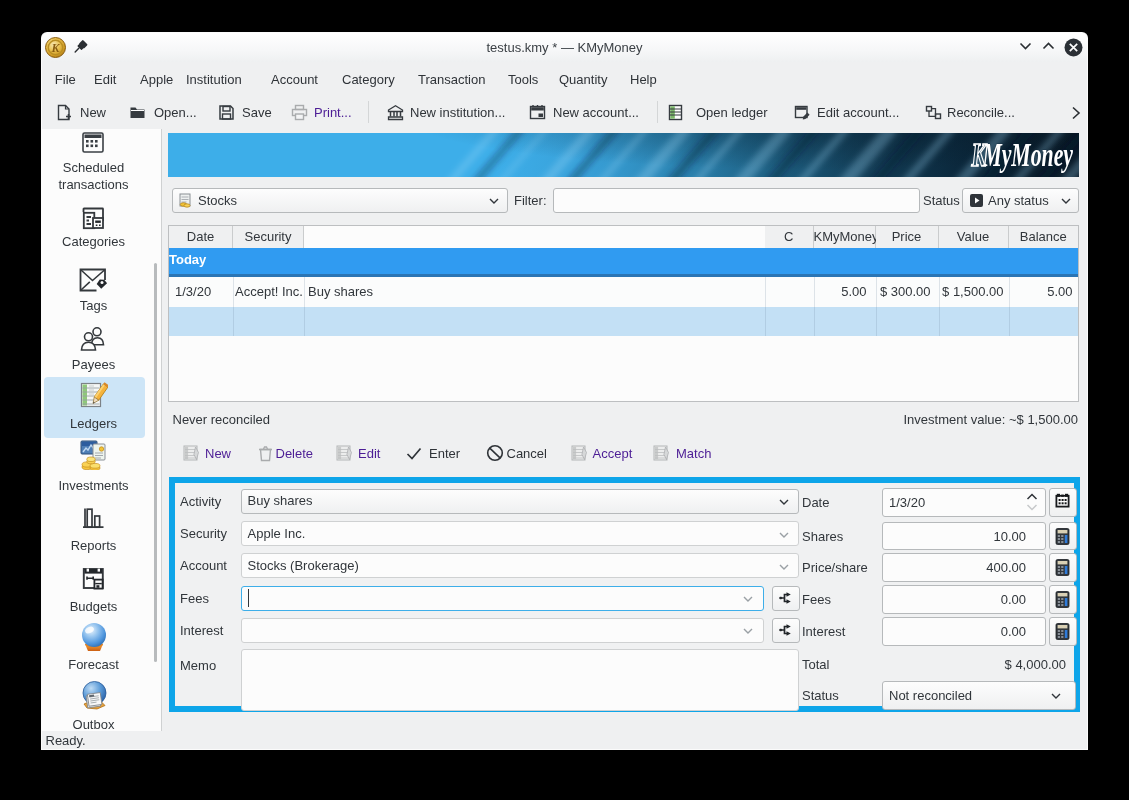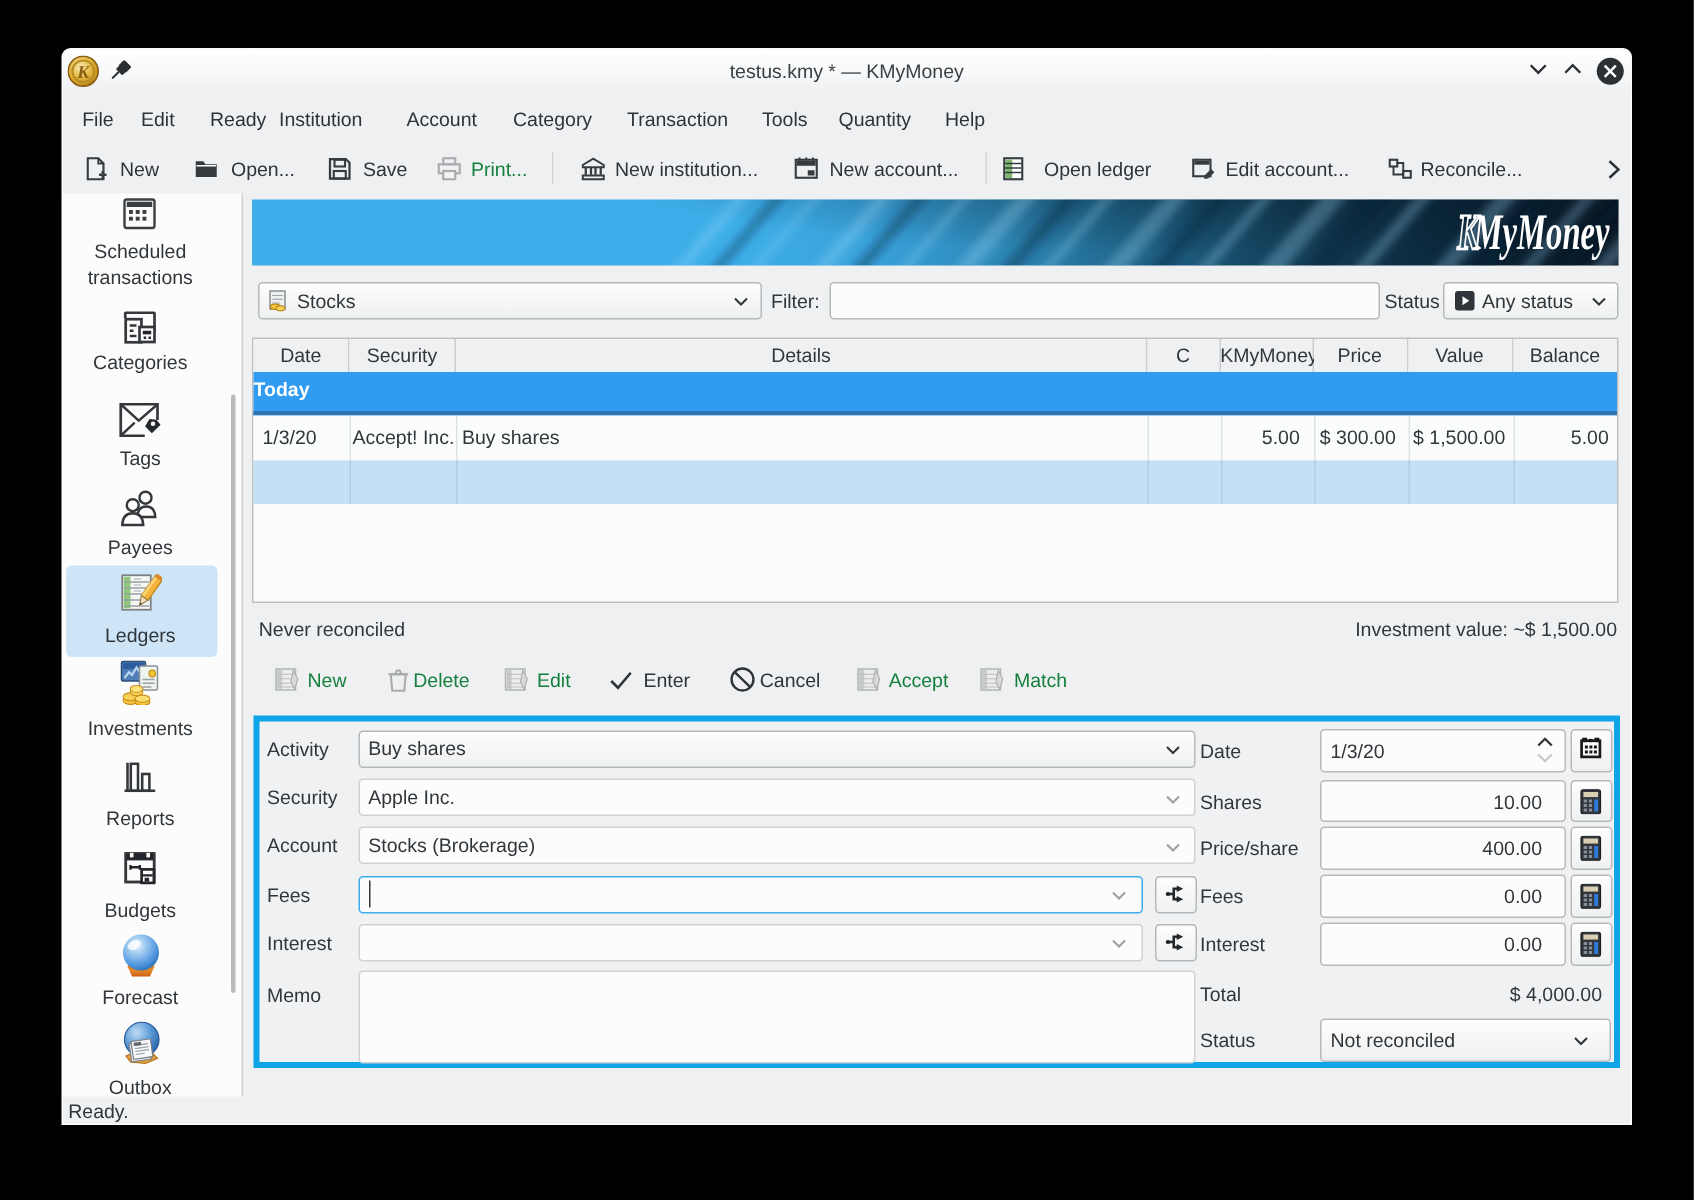--- a/index.html
+++ b/index.html
@@ -36,25 +36,25 @@
 .combotext { position:absolute; top:4px; font-size:13px; color:#31363b; white-space:nowrap; }
 .inp { position:absolute; background:#fcfcfc; border:1px solid #b6b9bb; border-radius:3px; }
 .flatcombo { position:absolute; background:#fcfcfc; border:1px solid #cfd1d2; border-radius:3px; }
 
 #ttable { position:absolute; left:126px; top:192px; width:911px; height:177px;
   background:#fcfcfc; border:1px solid #bdbfc1; }
 .th { position:absolute; top:0; height:22px; line-height:21px; text-align:center; font-size:13px; color:#31363b; background:#eff0f1; border-right:1px solid #cacccd; }
 .colsep { position:absolute; width:1px; background:rgba(105,130,155,0.20); }
 
 .btntxt { position:absolute; top:413px; font-size:13px; white-space:nowrap; }
-.dis { color:#15803d; }
+.dis { color:#4c1d95; }
 .ena { color:#2f3338; }
 
 #form { position:absolute; left:127px; top:444px; width:911px; height:235px;
-  border:4px solid #0ea5e9; background:#f0f1f2; }
+  border:6px solid #0ea5e9; background:#f0f1f2; }
 .fico-btn { position:absolute; background:linear-gradient(180deg,#fdfdfd,#eff0f1);
   border:1px solid #b6b9bb; border-radius:3px; width:28px; }
 
 .chev { position:absolute; width:10px; height:6px; }
 #statusbar { position:absolute; left:3.5px; top:700px; font-size:13px; color:#31363b; }
 .num { position:absolute; font-size:13px; color:#31363b; text-align:center; white-space:nowrap; }
 </style>
 </head>
 <body>
 <div id="win">
@@ -87,21 +87,21 @@
       <path d="M1.5 6.5 L6.5 1.5 L11.5 6.5" stroke="#2b2f33" stroke-width="1.6" fill="none"></path>
     </svg>
     <svg class="abs" style="left:1022px;top:5px" width="19" height="19" viewBox="0 0 19 19">
       <circle cx="9.5" cy="9.5" r="9" fill="#2b3035"></circle>
       <path d="M5.8 5.8 L13.2 13.2 M13.2 5.8 L5.8 13.2" stroke="#fcfcfc" stroke-width="1.7"></path>
     </svg>
   </div>
 
   <div class="menu" style="left:12.8px">File</div>
   <div class="menu" style="left:52px">Edit</div>
-  <div class="menu" style="left:98px">Ready</div>
+  <div class="menu" style="left:98px">Apple</div>
   <div class="menu" style="left:144px">Institution</div>
   <div class="menu" style="left:229px">Account</div>
   <div class="menu" style="left:300px">Category</div>
   <div class="menu" style="left:376px">Transaction</div>
   <div class="menu" style="left:466px">Tools</div>
   <div class="menu" style="left:517px">Quantity</div>
   <div class="menu" style="left:588px">Help</div>
 
   <svg class="tbico" style="left:13px" viewBox="0 0 17 17">
     <path d="M3.5 1.5 h7 l3.5 3.5 v10.5 h-10.5 z" fill="none" stroke="#363b40" stroke-width="1.4"></path>
@@ -356,21 +356,20 @@
     <path d="M6 4.5 L10.5 7.5 L6 10.5 z" fill="#fcfcfc"></path>
   </svg>
   <div class="combotext" style="left:946px;top:159.5px">Any status</div>
   <svg class="chev" style="left:1019px;top:165px" viewBox="0 0 10 6">
       <path d="M1 1 L5 5 L9 1" stroke="#31363b" stroke-width="1.4" fill="none"></path>
     </svg>
 
   <div id="ttable">
     <div class="th" style="left:0;width:64px">Date</div>
     <div class="th" style="left:64px;width:71px">Security</div>
-    <div class="th" style="left:135px;width:461px">Details</div>
     <div class="th" style="left:596px;width:48.5px">C</div>
     <div class="th" style="left:644.5px;width:62px">KMyMoney</div>
     <div class="th" style="left:706.5px;width:63px">Price</div>
     <div class="th" style="left:769.5px;width:70px">Value</div>
     <div class="th" style="left:839.5px;width:69.5px;border-right:none">Balance</div>
     <div class="abs" style="left:0;top:22px;width:909px;height:29px;background:#309bf1;border-bottom:3px solid #2b75b4">
       <div style="position:absolute;width:100%;top:4px;text-align:left;color:#fff;font-weight:bold;font-size:13px">Today</div>
     </div>
     <div class="abs" style="left:0;top:51px;width:909px;height:30px;background:#fbfcfc">
       <div class="lbl" style="left:6px;top:7px">1/3/20</div>

